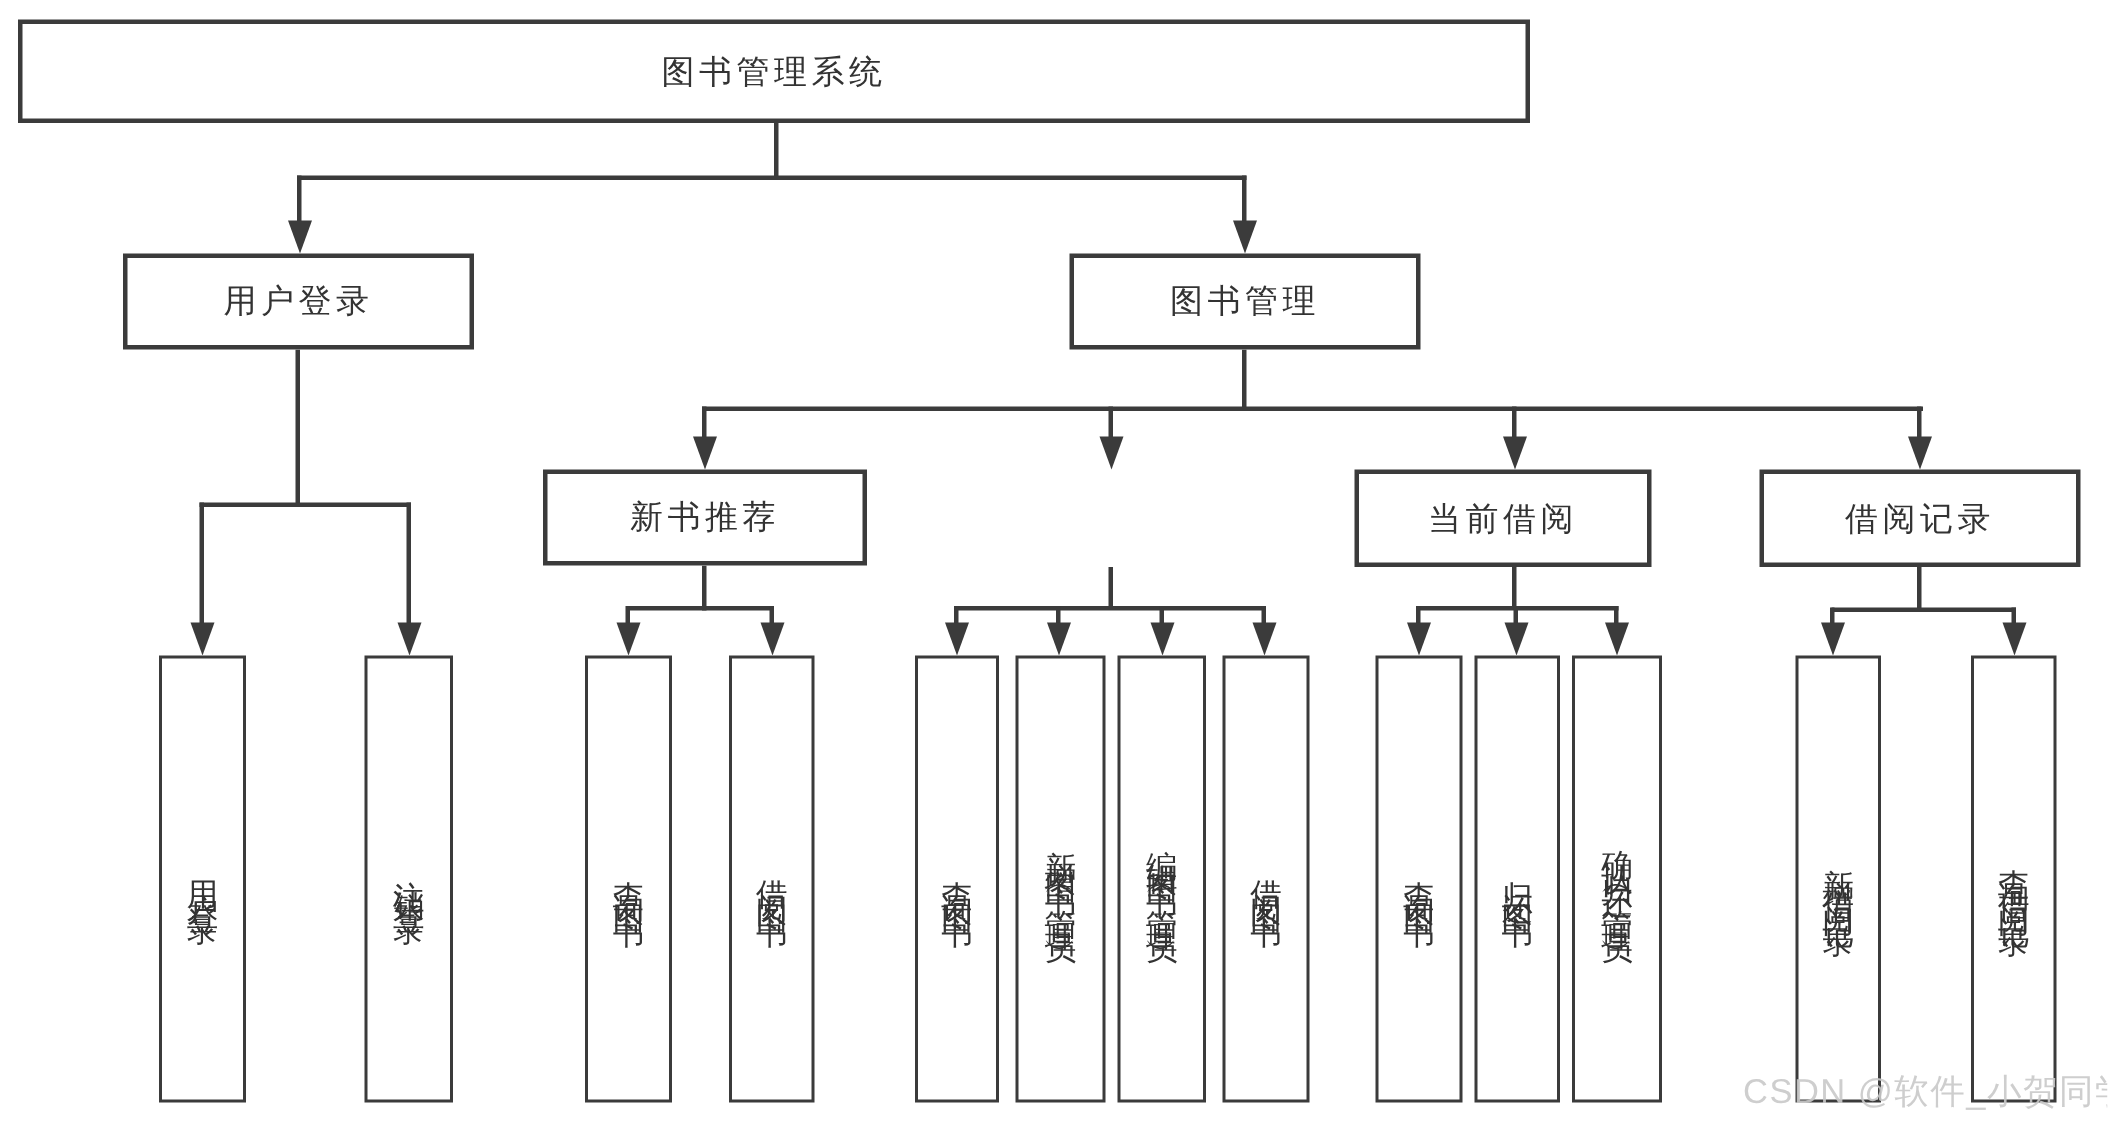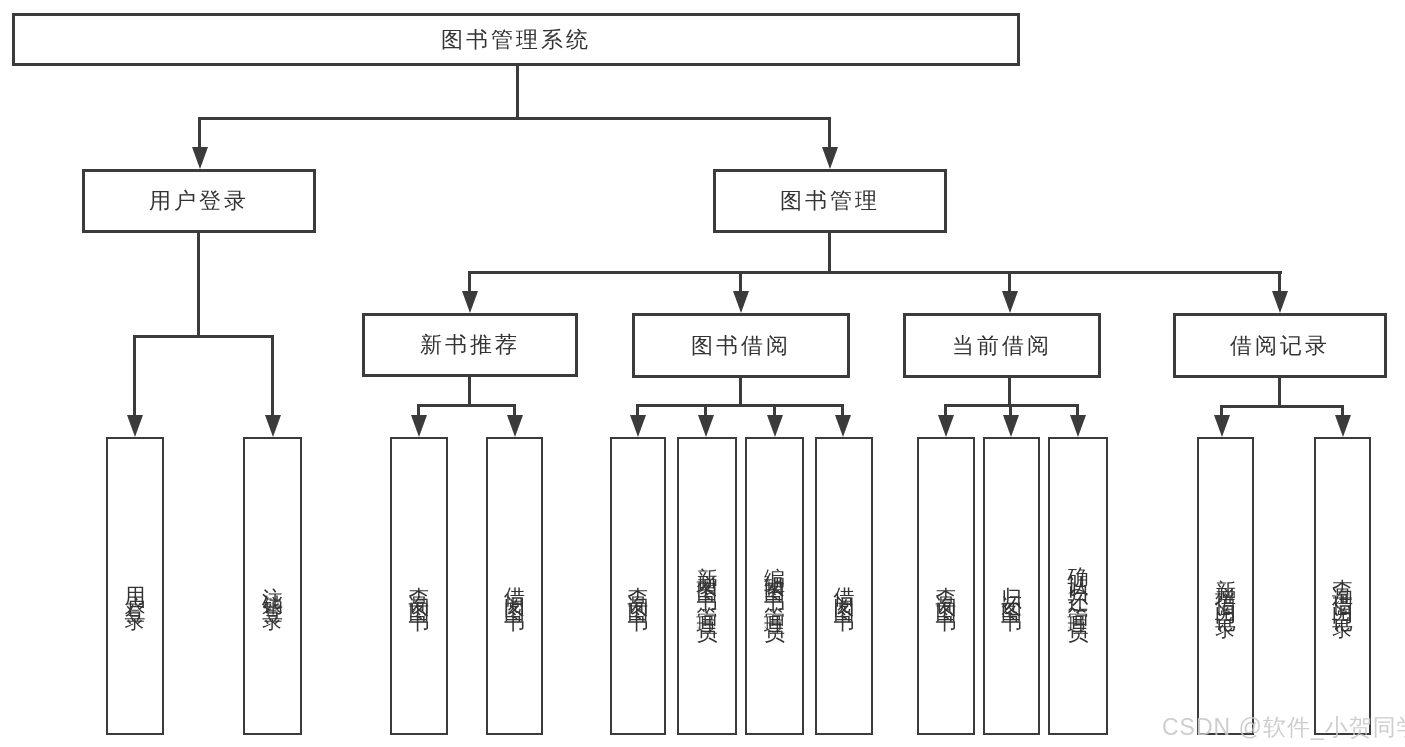--- a/index.html
+++ b/index.html
@@ -47,36 +47,33 @@
     font-family:"Liberation Sans","DejaVu Sans",sans-serif;
     font-size:23px;letter-spacing:1px;color:var(--wm);
     z-index:3;opacity:.9;white-space:nowrap;
   }
 </style>
 </head>
 <body>
 
 <div class="stage">
 
-  <div class="node" style="left:12px;top:13px;width:1008px;height:53px">
+  <div class="node" style="left:12px;top:13px;width:1008px;height:69px">
     <span>图书管理系统</span>
   </div>
 
   <div class="node" style="left:82px;top:169px;width:234px;height:64px">
     <span>用户登录</span>
   </div>
   <div class="node" style="left:362px;top:313px;width:216px;height:64px">
     <span>新书推荐</span>
   </div>
 
   <div class="node" style="left:713px;top:169px;width:234px;height:64px">
     <span>图书管理</span>
-  </div>
-  <div class="node" style="left:632px;top:313px;width:218px;height:65px">
-    <span>图书借阅</span>
   </div>
   <div class="node" style="left:903px;top:313px;width:198px;height:65px">
     <span>当前借阅</span>
   </div>
   <div class="node" style="left:1173px;top:313px;width:214px;height:65px">
     <span>借阅记录</span>
   </div>
 
   <div class="node leaf" style="left:106px;width:58px">
     <span>用户登录</span>

